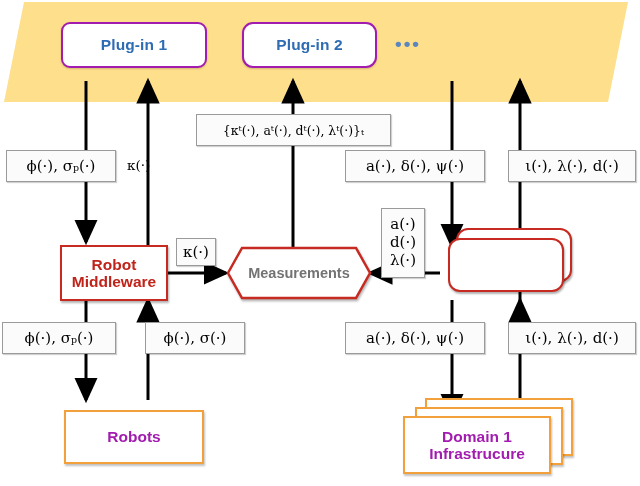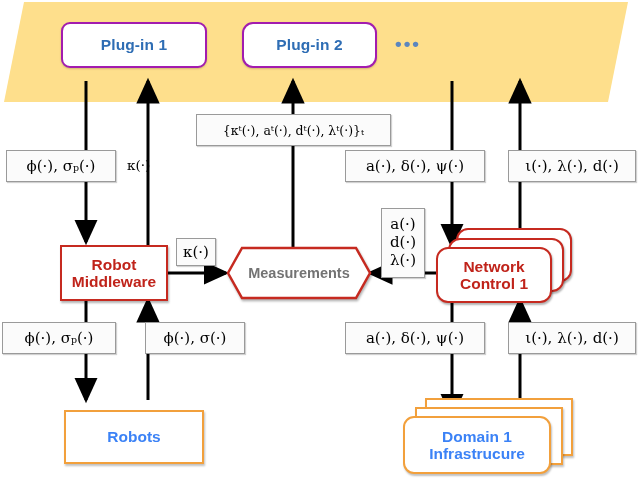--- a/index.html
+++ b/index.html
@@ -20,21 +20,21 @@
     border:2px solid #a21caf;border-radius:9px;color:#2e6db4;
     font-size:15.5px;letter-spacing:.1px;
     box-shadow:0 1px 2px rgba(0,0,0,.18);
   }
   .redbox{
     border:2px solid #c62a20;color:#c0231a;font-size:15.5px;
     box-shadow:1px 2px 2px rgba(0,0,0,.30);
   }
   .redbox.rounded{border-radius:12px;}
   .orangebox{
-    border:2px solid #f2a03c;color:#3b82f6;font-size:15.5px;
+    border:2px solid #f2a03c;color:#a21caf;font-size:15.5px;
     box-shadow:1px 2px 2px rgba(0,0,0,.25);
   }
 
   
   .chip{
     position:absolute;box-sizing:border-box;background:#fbfbfb;
     border:1px solid #9a9a9a;color:#000;
     font-family:"DejaVu Serif",serif;font-size:15px;
     display:flex;align-items:center;justify-content:center;
     box-shadow:1px 1px 1px rgba(0,0,0,.18);white-space:nowrap;
@@ -138,37 +138,33 @@
   </div>
 
   <div class="chip stack" style="left:381px;top:208px;width:44px;height:70px;">
     <span>a(·)</span>
     <span>d(·)</span>
     <span>λ(·)</span>
   </div>
 
   <div class="nodebox redbox rounded" style="left:456px;top:228px;width:116px;height:54px;background:#fff;"></div>
   <div class="nodebox redbox rounded" style="left:448px;top:238px;width:116px;height:54px;background:#fff;"></div>
-  <div class="nodebox redbox rounded" style="left:436px;top:247px;width:116px;height:56px;flex-direction:column;">
-    <span>Network</span>
-    <span>Control 1</span>
-  </div>
 
   <div class="chip" style="left:2px;top:322px;width:114px;height:32px;">ϕ(·), σₚ(·)</div>
 
   <div class="chip" style="left:121px;top:322px;width:100px;height:32px;margin-left:24px;">ϕ(·), σ(·)</div>
 
   <div class="chip" style="left:345px;top:322px;width:140px;height:32px;">a(·), δ(·), ψ(·)</div>
 
   <div class="chip" style="left:508px;top:322px;width:128px;height:32px;">ι(·), λ(·), d(·)</div>
 
   <div class="nodebox orangebox" style="left:64px;top:410px;width:140px;height:54px;">
     <span>Robots</span>
   </div>
 
   <div class="nodebox orangebox" style="left:425px;top:398px;width:148px;height:58px;background:#fff;"></div>
   <div class="nodebox orangebox" style="left:415px;top:407px;width:148px;height:58px;background:#fff;"></div>
-  <div class="nodebox orangebox" style="left:403px;top:416px;width:148px;height:58px;flex-direction:column;border-radius:11px;">
+  <div class="nodebox orangebox" style="left:403px;top:416px;width:148px;height:58px;flex-direction:column;">
     <span>Domain 1</span>
     <span>Infrastrucure</span>
   </div>
 
 </div>
 
 </body></html>

